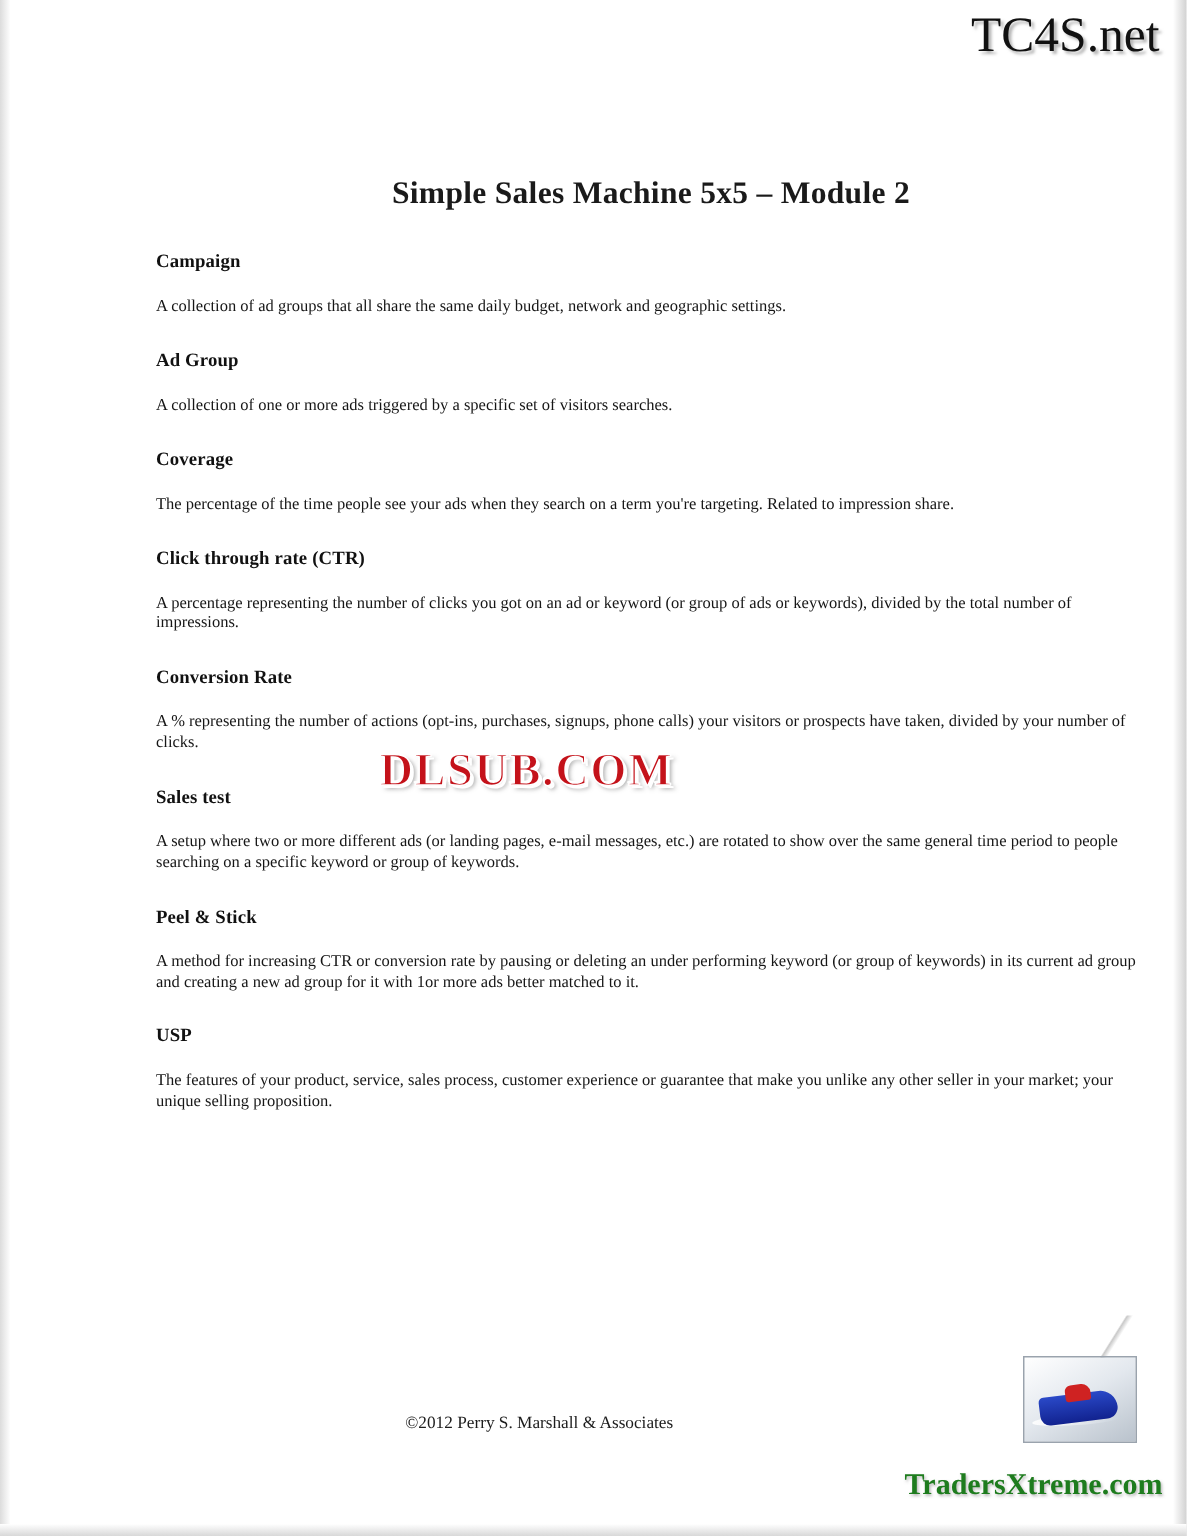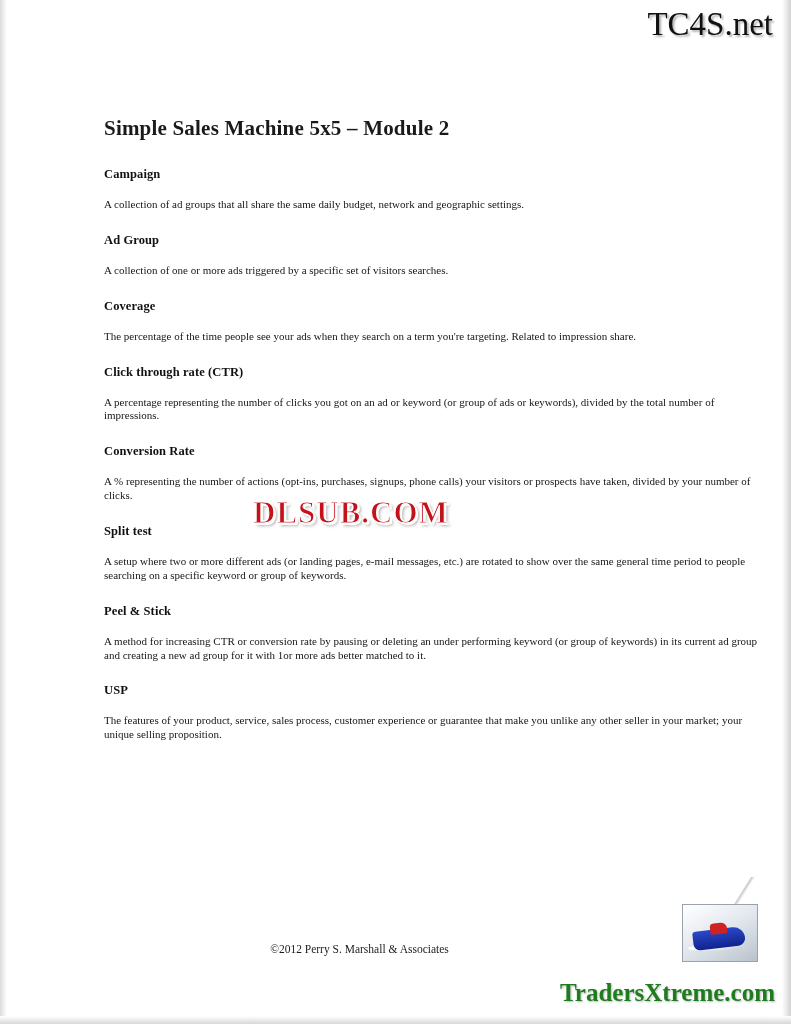--- a/index.html
+++ b/index.html
@@ -59,21 +59,21 @@
 
   
   #doc {
     position: absolute;
     left: 104px;
     top: 116px;
     width: 660px;
   }
 
   #doc-title {
-    text-align: left;
+    text-align: center;
     font-size: 21px;
     font-weight: bold;
     color: #1a1a1a;
     margin: 0 0 26px 0;
     letter-spacing: 0.2px;
   }
 
   .term-block {
     margin-bottom: 21px;
   }
@@ -174,21 +174,21 @@
     background: linear-gradient(90deg, rgba(255,255,255,0.9), rgba(190,205,220,0.2));
     border-radius: 50%;
     transform: rotate(-4deg);
   }
 
   #brand-bottom {
     position: absolute;
     right: 16px;
     top: 979px;
     font-family: "Liberation Serif", serif;
-    font-size: 25px;
+    font-size: 20px;
     font-weight: bold;
     color: #1e7c1e;
     text-shadow: 1px 1px 2px rgba(120,120,120,0.5);
     white-space: nowrap;
   }
 </style>
 </head>
 <body>
 
 <div id="page">
@@ -222,21 +222,21 @@
       <div class="term-head">Click through rate (CTR)</div>
       <p class="term-def">A percentage representing the number of clicks you got on an ad or keyword (or group of ads or keywords), divided by the total number of impressions.</p>
     </div>
 
     <div class="term-block">
       <div class="term-head">Conversion Rate</div>
       <p class="term-def">A % representing the number of actions (opt-ins, purchases, signups, phone calls) your visitors or prospects have taken, divided by your number of clicks.</p>
     </div>
 
     <div class="term-block">
-      <div class="term-head">Split test</div>
+      <div class="term-head">Sales test</div>
       <p class="term-def">A setup where two or more different ads (or landing pages, e-mail messages, etc.) are rotated to show over the same general time period to people searching on a specific keyword or group of keywords.</p>
     </div>
 
     <div class="term-block">
       <div class="term-head">Peel &amp; Stick</div>
       <p class="term-def">A method for increasing CTR or conversion rate by pausing or deleting an under performing keyword (or group of keywords) in its current ad group and creating a new ad group for it with 1or more ads better matched to it.</p>
     </div>
 
     <div class="term-block">
       <div class="term-head">USP</div>

